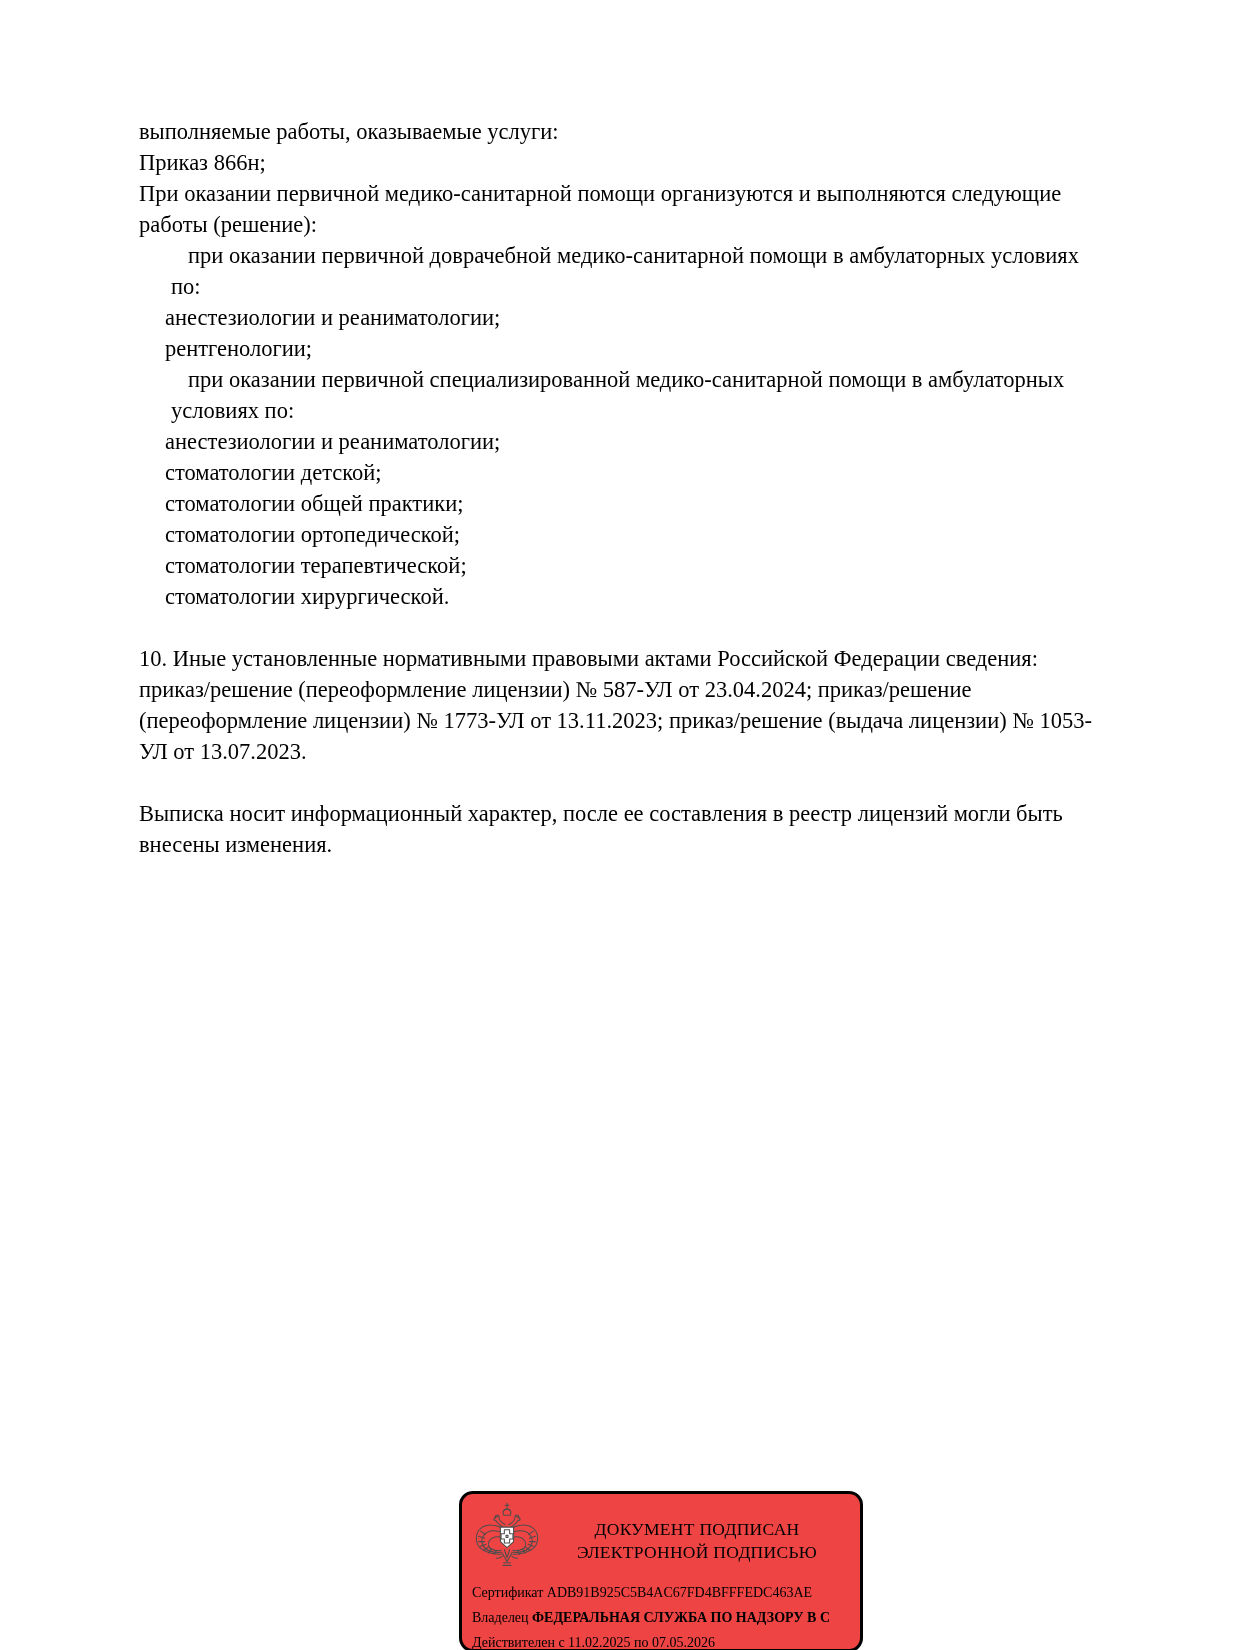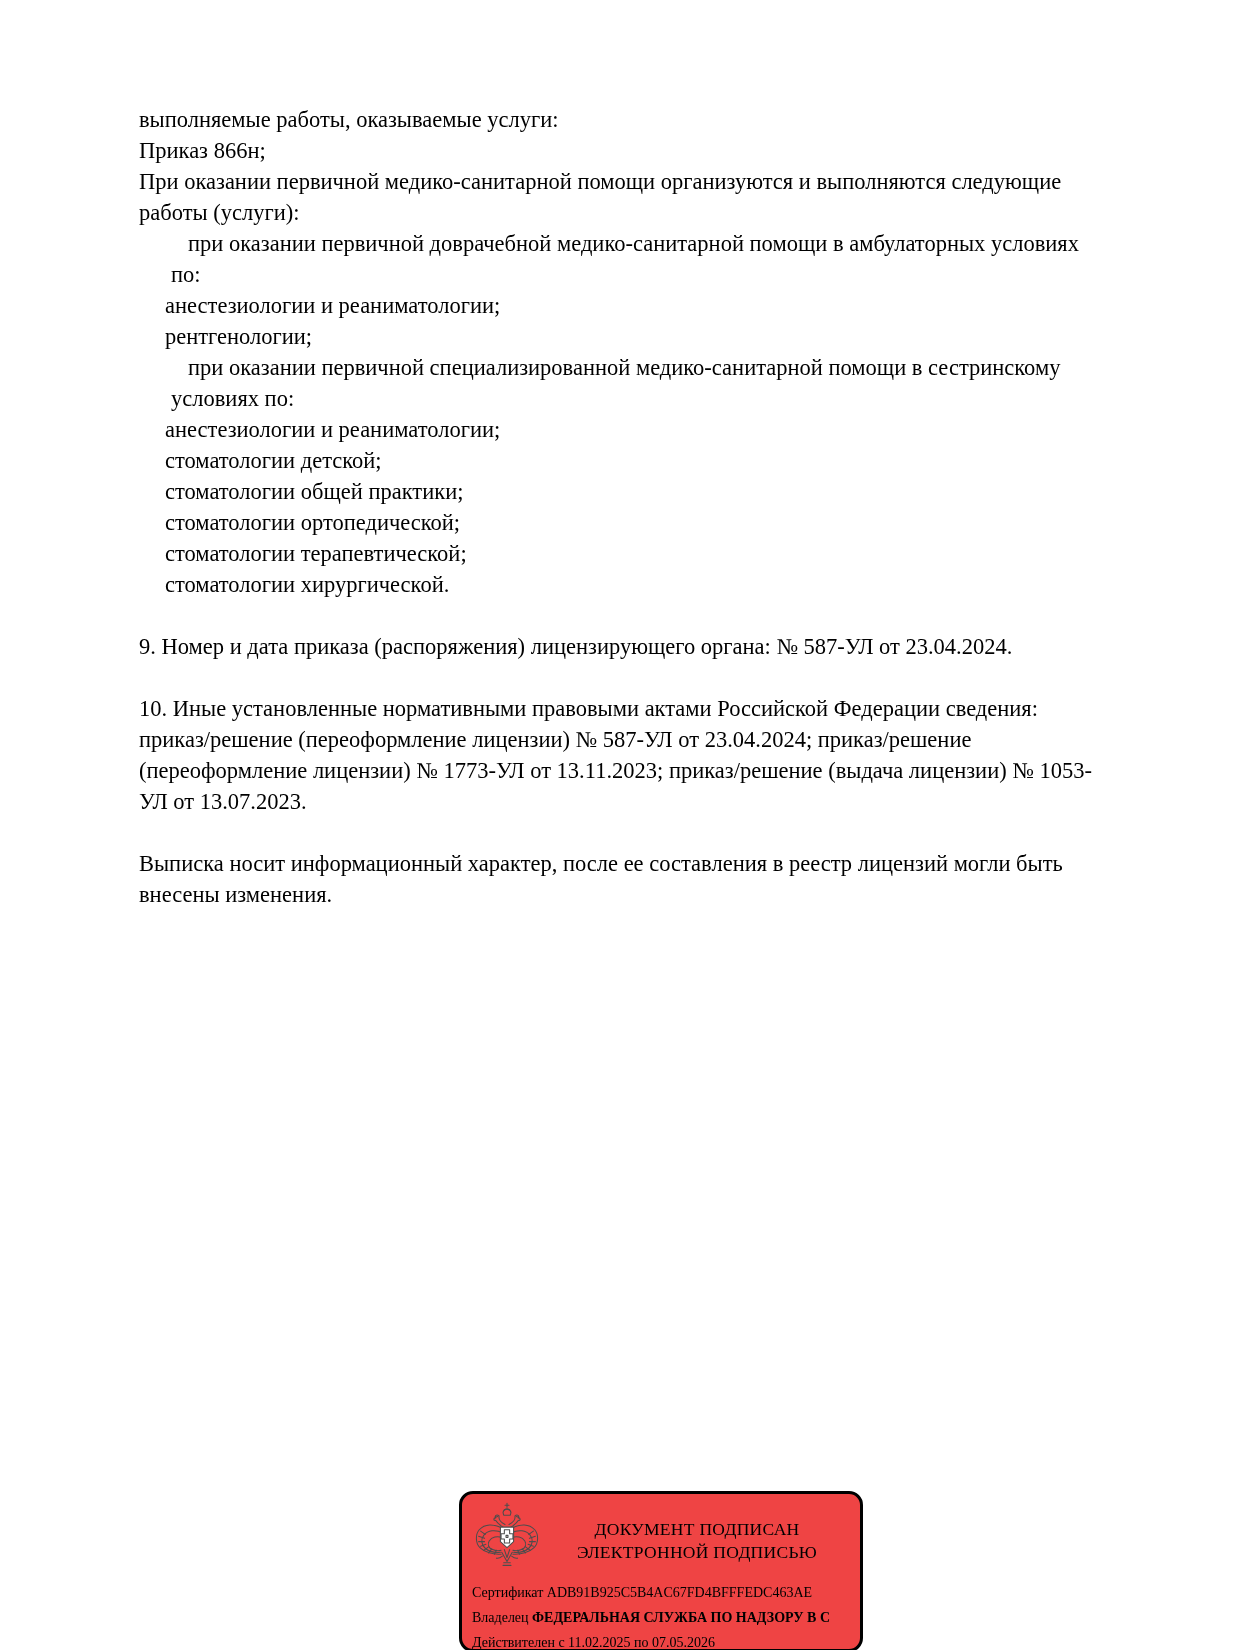--- a/index.html
+++ b/index.html
@@ -12,21 +12,21 @@
     height: 1650px;
     position: relative;
     font-family: "Liberation Serif", serif;
     color: #000000;
     overflow: hidden;
   }
   
   .doc-text {
     position: absolute;
     left: 139px;
-    top: 104px;
+    top: 116px;
     width: 962px;
     font-size: 22.5px;
     line-height: 31px;
     text-align: left;
   }
   .doc-text p.line {
     margin: 0;
     padding: 0;
     text-indent: 0;
   }
@@ -72,32 +72,31 @@
   .stamp-lines .owner-value { font-weight: bold; }
 </style>
 </head>
 <body>
 
 <div class="page">
 
   <div class="doc-text">
       <p class="line indent-0">выполняемые работы, оказываемые услуги:</p>
       <p class="line indent-0">Приказ 866н;</p>
-      <p class="line indent-0">При оказании первичной медико-санитарной помощи организуются и выполняются следующие работы (услуги):</p>
+      <p class="line indent-0">При оказании первичной медико-санитарной помощи организуются и выполняются следующие работы (решение):</p>
       <p class="line indent-1">при оказании первичной доврачебной медико-санитарной помощи в амбулаторных условиях по:</p>
       <p class="line indent-2">анестезиологии и реаниматологии;</p>
       <p class="line indent-2">рентгенологии;</p>
-      <p class="line indent-1">при оказании первичной специализированной медико-санитарной помощи в сестринскому условиях по:</p>
+      <p class="line indent-1">при оказании первичной специализированной медико-санитарной помощи в амбулаторных условиях по:</p>
       <p class="line indent-2">анестезиологии и реаниматологии;</p>
       <p class="line indent-2">стоматологии детской;</p>
       <p class="line indent-2">стоматологии общей практики;</p>
       <p class="line indent-2">стоматологии ортопедической;</p>
       <p class="line indent-2">стоматологии терапевтической;</p>
       <p class="line indent-2">стоматологии хирургической.</p>
-      <p class="line indent-0 gap">9. Номер и дата приказа (распоряжения) лицензирующего органа: № 587-УЛ от 23.04.2024.</p>
       <p class="line indent-0 gap">10. Иные установленные нормативными правовыми актами Российской Федерации сведения: приказ/решение (переоформление лицензии) № 587-УЛ от 23.04.2024; приказ/решение (переоформление лицензии) № 1773-УЛ от 13.11.2023; приказ/решение (выдача лицензии) № 1053-УЛ от 13.07.2023.</p>
       <p class="line indent-0 gap">Выписка носит информационный характер, после ее составления в реестр лицензий могли быть внесены изменения.</p>
     </div>
 
   <div class="stamp">
     <div class="stamp-top">
       <span class="emblem">
         <svg width="66" height="74" viewBox="0 0 100 112" xmlns="http://www.w3.org/2000/svg">
           <g stroke="#4d4d4d" stroke-width="1.6" fill="none" stroke-linejoin="round" stroke-linecap="round">
 

